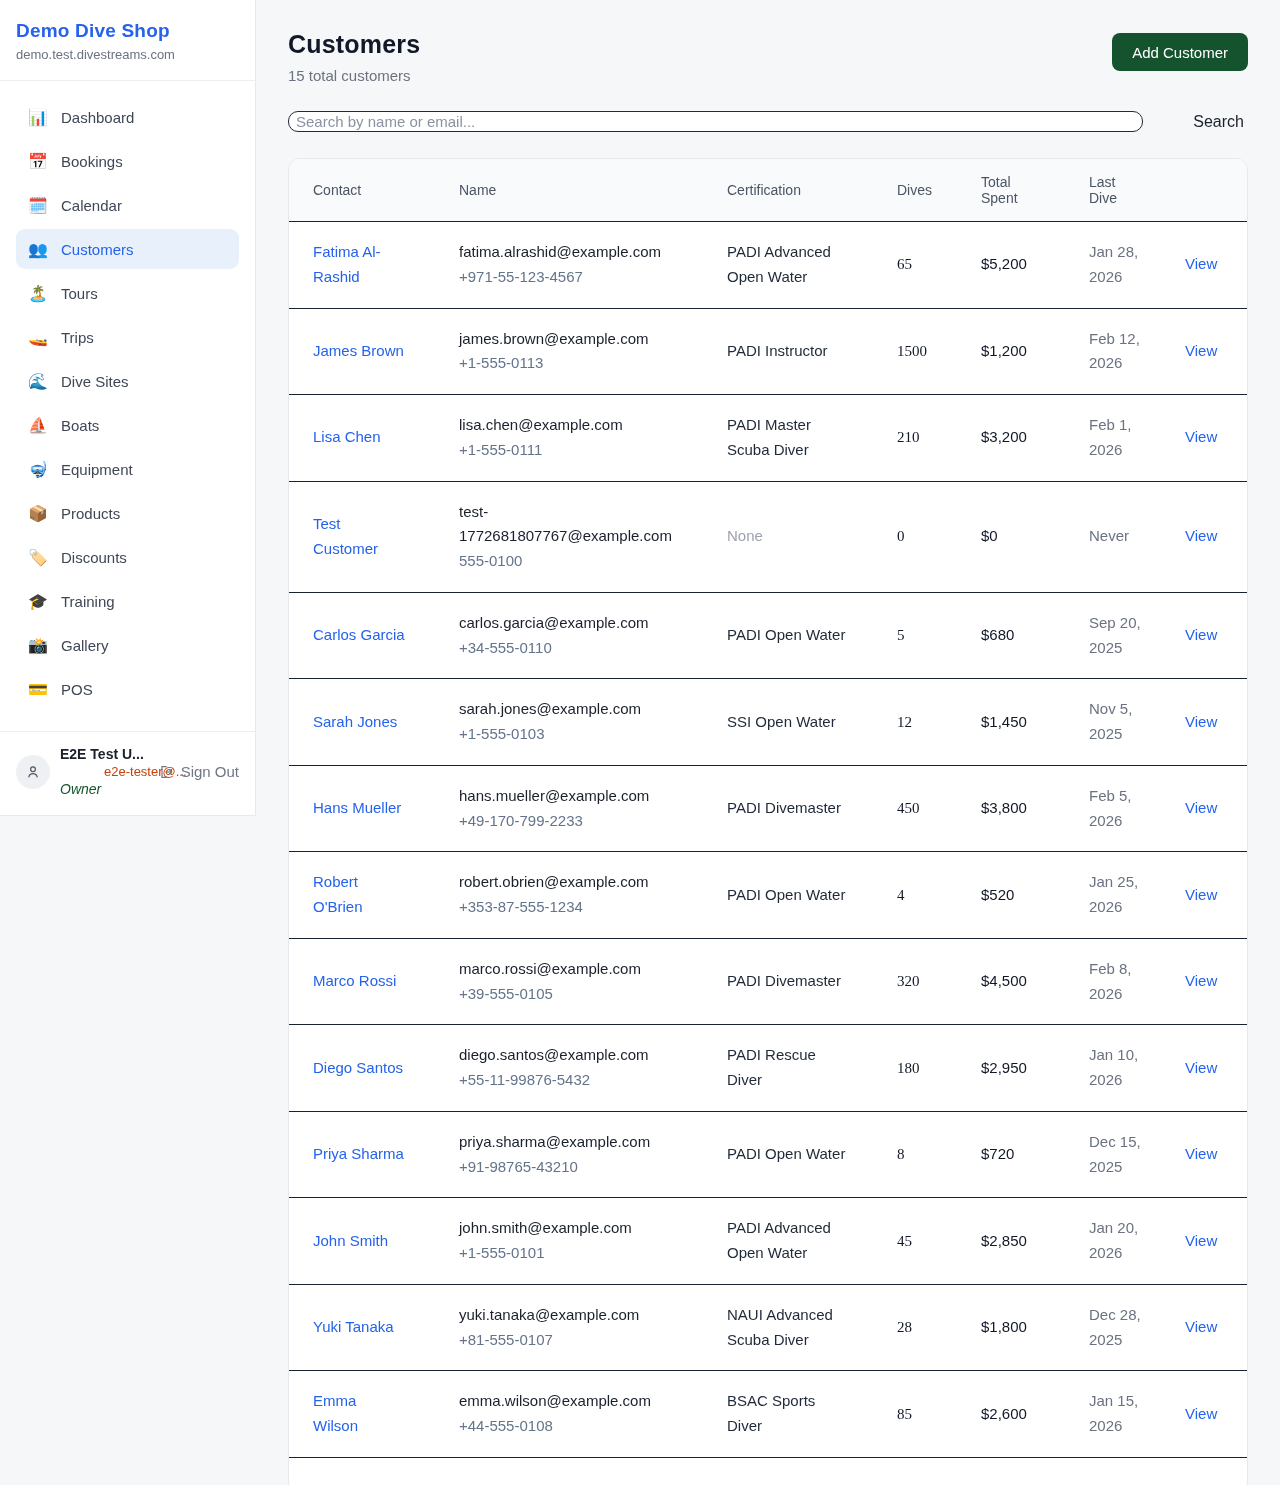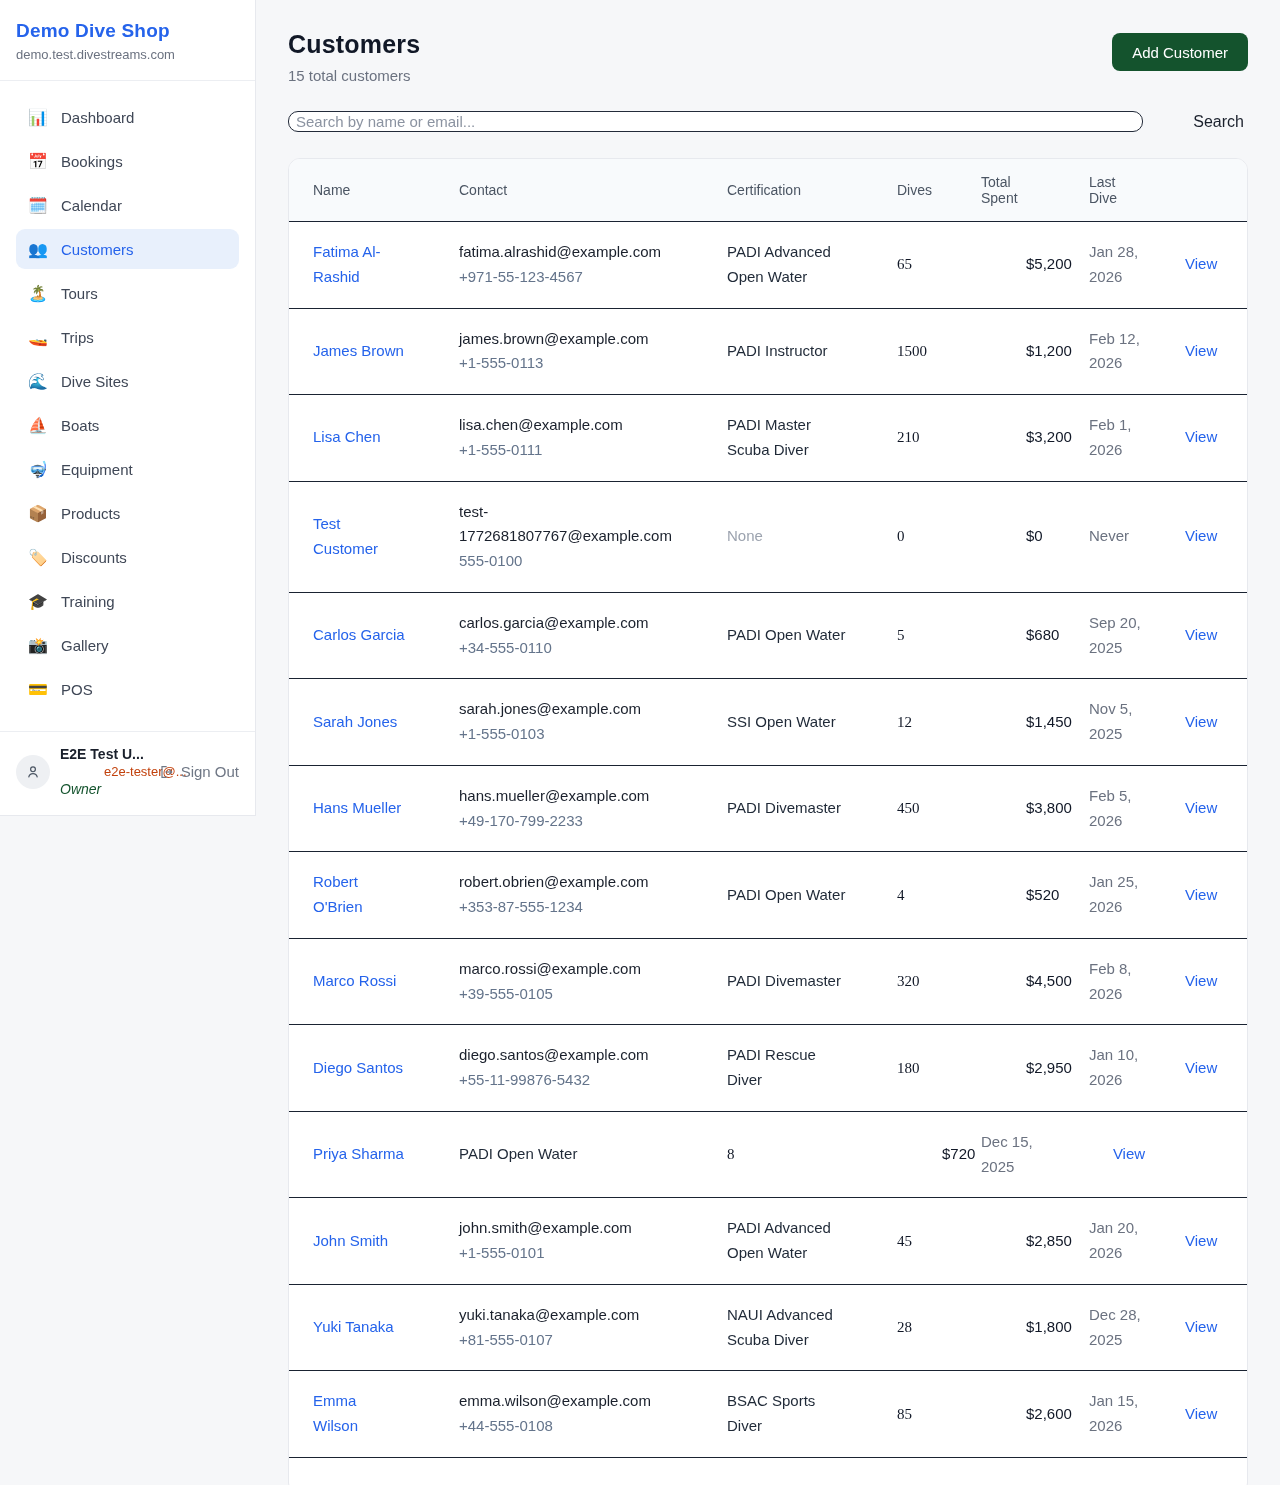--- a/index.html
+++ b/index.html
@@ -107,21 +107,21 @@
   .c-name a {
     color:#2563eb; font-weight:500; text-decoration:none;
     display:inline-block; max-width:92px; overflow-wrap:break-word;
   }
   .c-contact { font-size:14.5px; }
   .c-contact .email { color:#1a202c; max-width:215px; overflow-wrap:break-word; }
   .c-contact .phone { color:#64748b; }
   .c-cert span { display:inline-block; max-width:120px; color:#1f2937; }
   .c-cert span.muted { color:#9ca3af; }
   .c-dives { color:#111827;font-family:Liberation Serif, serif; }
-  .c-spent { color:#111827;margin-left:45px; }
+  .c-spent { color:#111827; }
   .c-last span { display:inline-block; max-width:78px; color:#6b7280; }
   .c-view { text-align:center; }
   .c-view a { color:#2563eb; font-weight:500; text-decoration:none; cursor:pointer; }
 </style>
 </head>
 <body>
 
 <div class="app">
 
   <aside class="sidebar">
@@ -220,24 +220,24 @@
     </div>
 
     <div class="search-row">
       <input class="search-input" type="text" placeholder="Search by name or email..." style="">
       <button class="search-btn">Search</button>
     </div>
 
     <div class="table-card">
       <div class="trow thead" id="thead">
           <div class="cell">
+            <span>Contact</span>
+          </div>
+          <div class="cell">
             <span>Name</span>
-          </div>
-          <div class="cell">
-            <span>Contact</span>
           </div>
           <div class="cell">
             <span>Certification</span>
           </div>
           <div class="cell">
             <span>Dives</span>
           </div>
           <div class="cell">
             <span>Total Spent</span>
           </div>
@@ -372,20 +372,24 @@
     </div>
     <div class="cell c-cert"><span>PADI Rescue Diver</span></div>
     <div class="cell c-dives">180</div>
     <div class="cell c-spent">$2,950</div>
     <div class="cell c-last"><span>Jan 10, 2026</span></div>
     <div class="cell c-view"><a>View</a></div>
   </div>
 
   <div class="trow tbody-row">
     <div class="cell c-name"><a>Priya Sharma</a></div>
+    <div class="cell c-contact">
+      <div class="email">priya.sharma@example.com</div>
+      <div class="phone">+91-98765-43210</div>
+    </div>
     <div class="cell c-cert"><span>PADI Open Water</span></div>
     <div class="cell c-dives">8</div>
     <div class="cell c-spent">$720</div>
     <div class="cell c-last"><span>Dec 15, 2025</span></div>
     <div class="cell c-view"><a>View</a></div>
   </div>
 
   <div class="trow tbody-row">
     <div class="cell c-name"><a>John Smith</a></div>
     <div class="cell c-contact">

